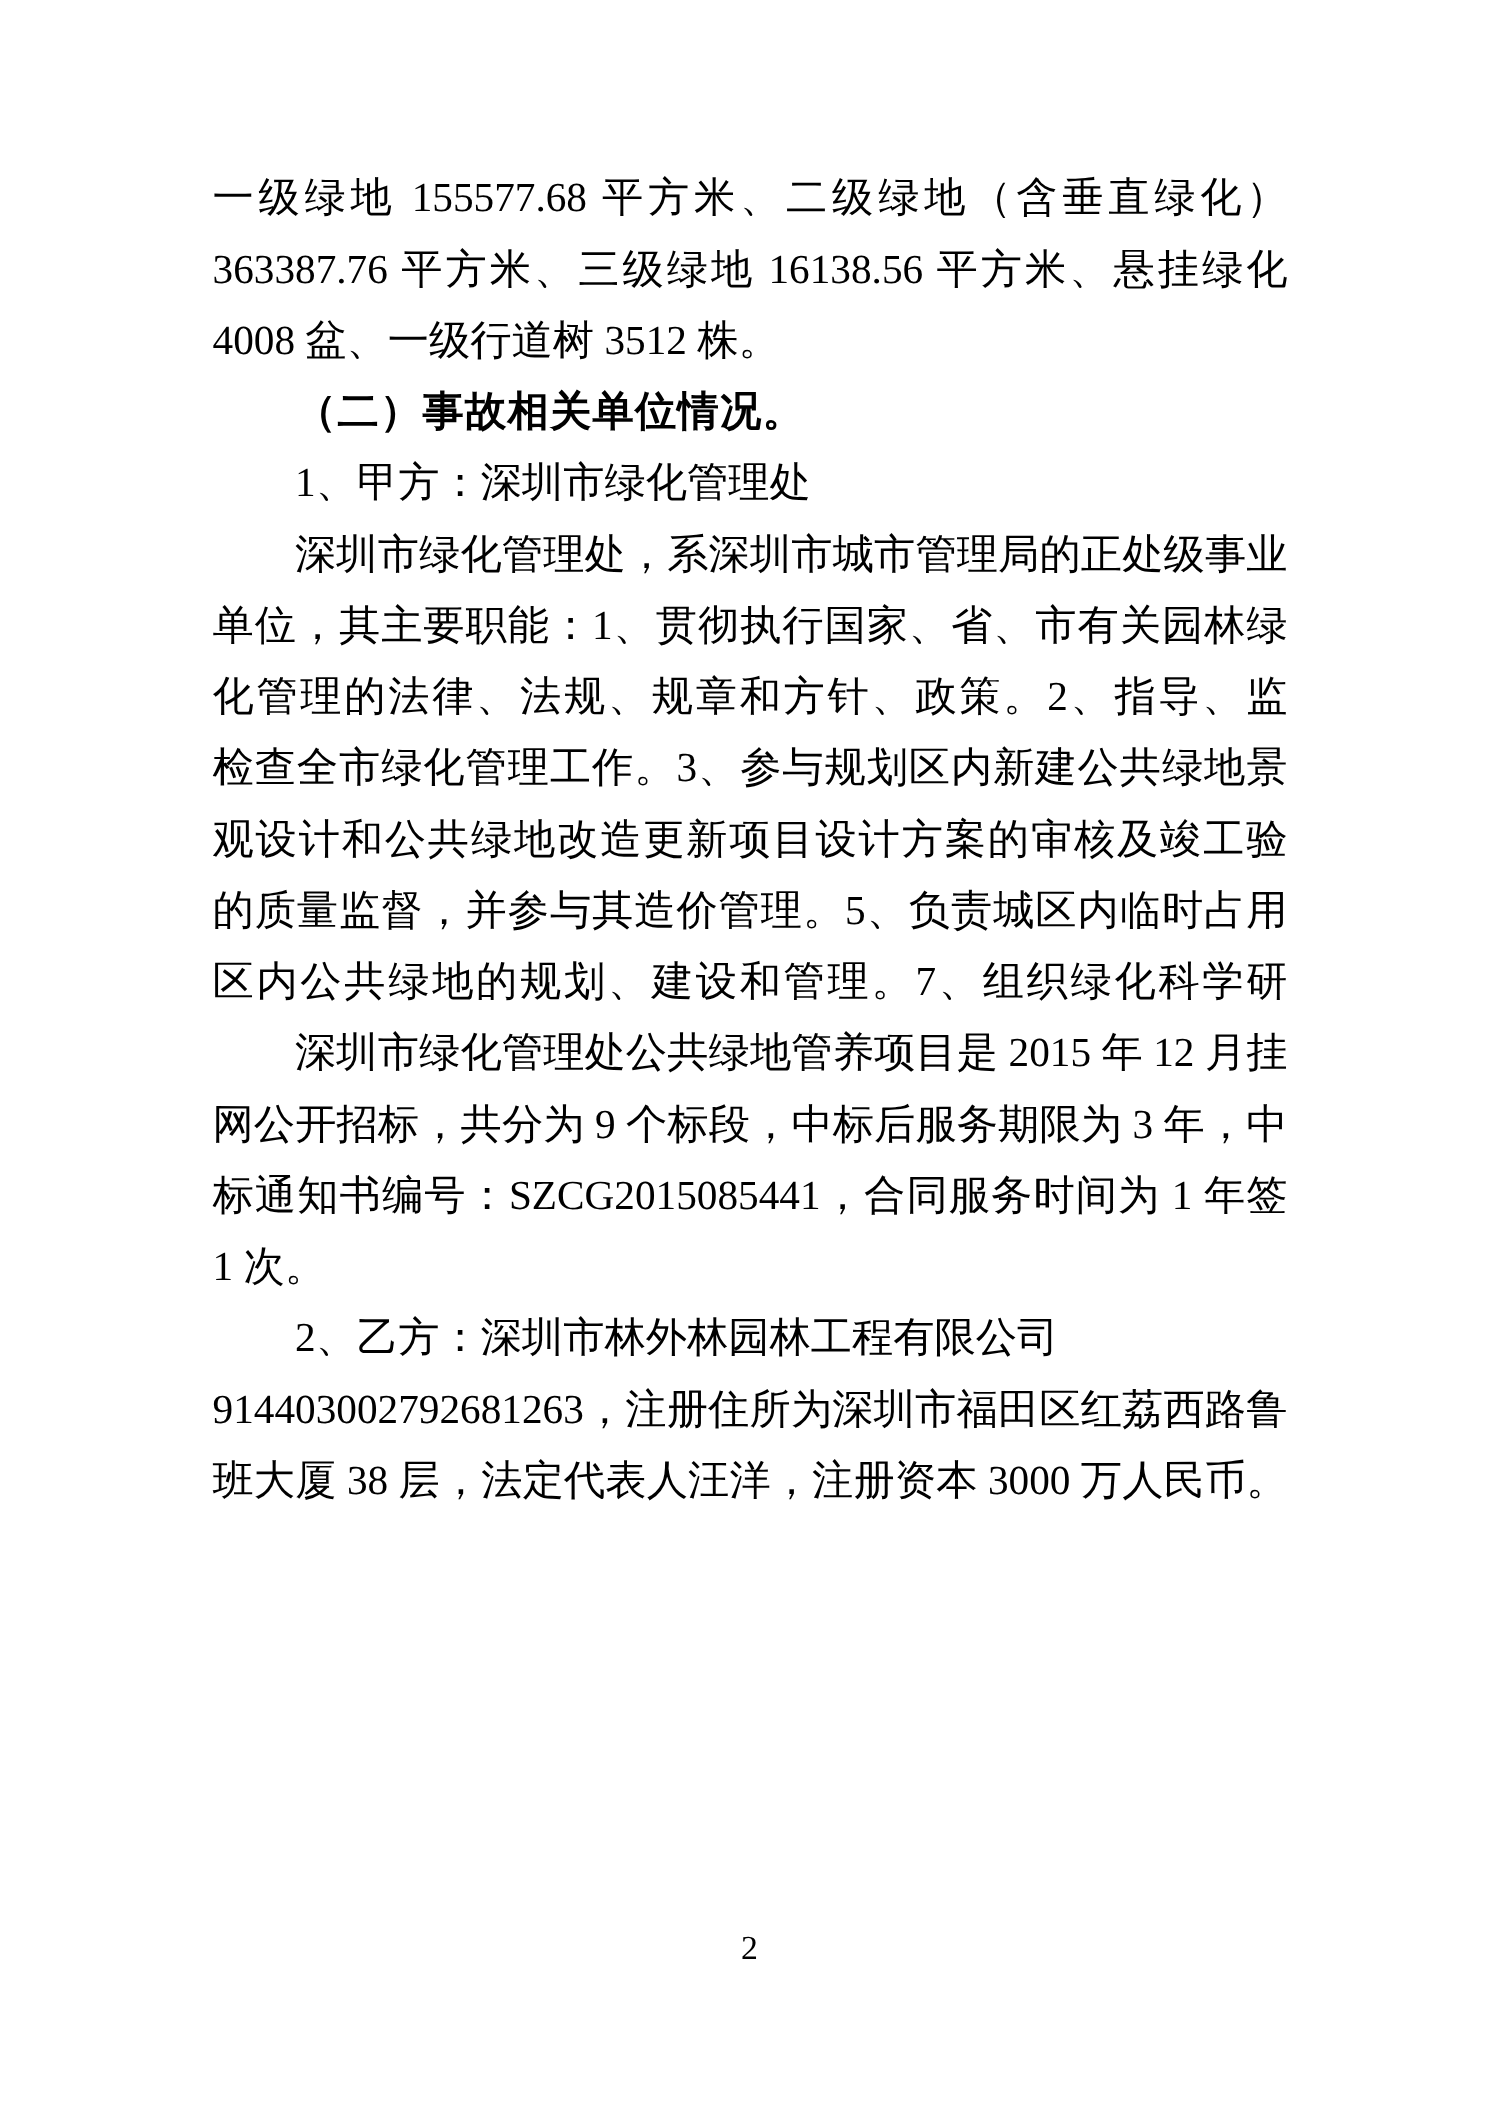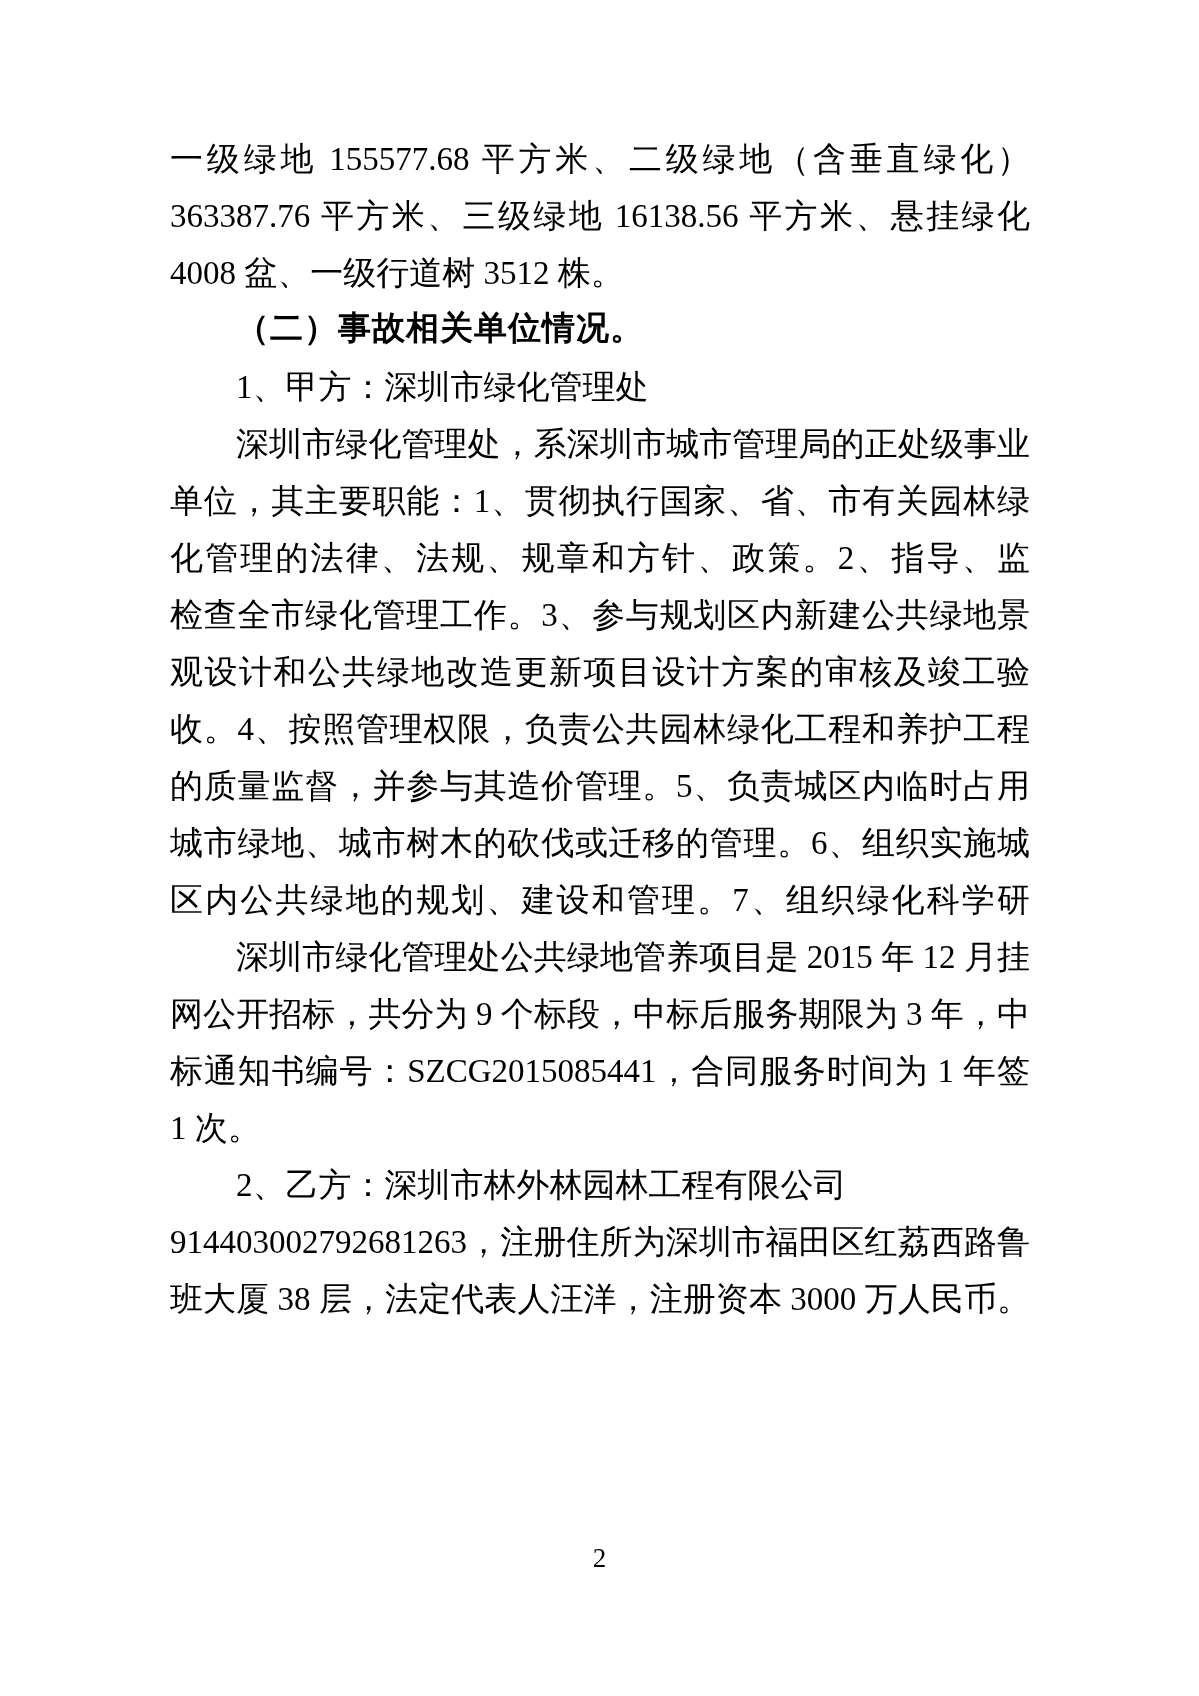--- a/index.html
+++ b/index.html
@@ -31,21 +31,21 @@
   .line.fill {
     text-align: justify;
     text-align-last: justify;
     text-justify: inter-ideograph;
   }
   .line.indent {
     text-indent: 66px;
   }
   .line.bold {
     font-weight: bold;
-    font-family: Liberation Mono, monospace;
+    font-family: Liberation Serif, serif;
     letter-spacing: 1px;
   }
   .page-number {
     position: absolute;
     top: 1543px;
     left: 0;
     width: 100%;
     text-align: center;
     font-size: 27px;
     line-height: 30px;
@@ -59,23 +59,21 @@
       <div class="line fill">一级绿地 155577.68 平方米、二级绿地（含垂直绿化）</div>
       <div class="line fill">363387.76 平方米、三级绿地 16138.56 平方米、悬挂绿化</div>
       <div class="line">4008 盆、一级行道树 3512 株。</div>
       <div class="line indent bold">（二）事故相关单位情况。</div>
       <div class="line indent">1、甲方：深圳市绿化管理处</div>
       <div class="line indent fill">深圳市绿化管理处，系深圳市城市管理局的正处级事业</div>
       <div class="line fill">单位，其主要职能：1、贯彻执行国家、省、市有关园林绿</div>
       <div class="line fill">化管理的法律、法规、规章和方针、政策。2、指导、监督、</div>
       <div class="line fill">检查全市绿化管理工作。3、参与规划区内新建公共绿地景</div>
       <div class="line fill">观设计和公共绿地改造更新项目设计方案的审核及竣工验</div>
-      <div class="line fill">收。4、按照管理权限，负责公共园林绿化工程和养护工程</div>
       <div class="line fill">的质量监督，并参与其造价管理。5、负责城区内临时占用</div>
-      <div class="line fill">城市绿地、城市树木的砍伐或迁移的管理。6、组织实施城</div>
       <div class="line fill">区内公共绿地的规划、建设和管理。7、组织绿化科学研究、</div>
       <div class="line indent fill">深圳市绿化管理处公共绿地管养项目是 2015 年 12 月挂</div>
       <div class="line fill">网公开招标，共分为 9 个标段，中标后服务期限为 3 年，中</div>
       <div class="line fill">标通知书编号：SZCG2015085441，合同服务时间为 1 年签订</div>
       <div class="line">1 次。</div>
       <div class="line indent">2、乙方：深圳市林外林园林工程有限公司</div>
       <div class="line fill">914403002792681263，注册住所为深圳市福田区红荔西路鲁</div>
       <div class="line fill">班大厦 38 层，法定代表人汪洋，注册资本 3000 万人民币。</div>
     </div>
   <div class="page-number">2</div>

